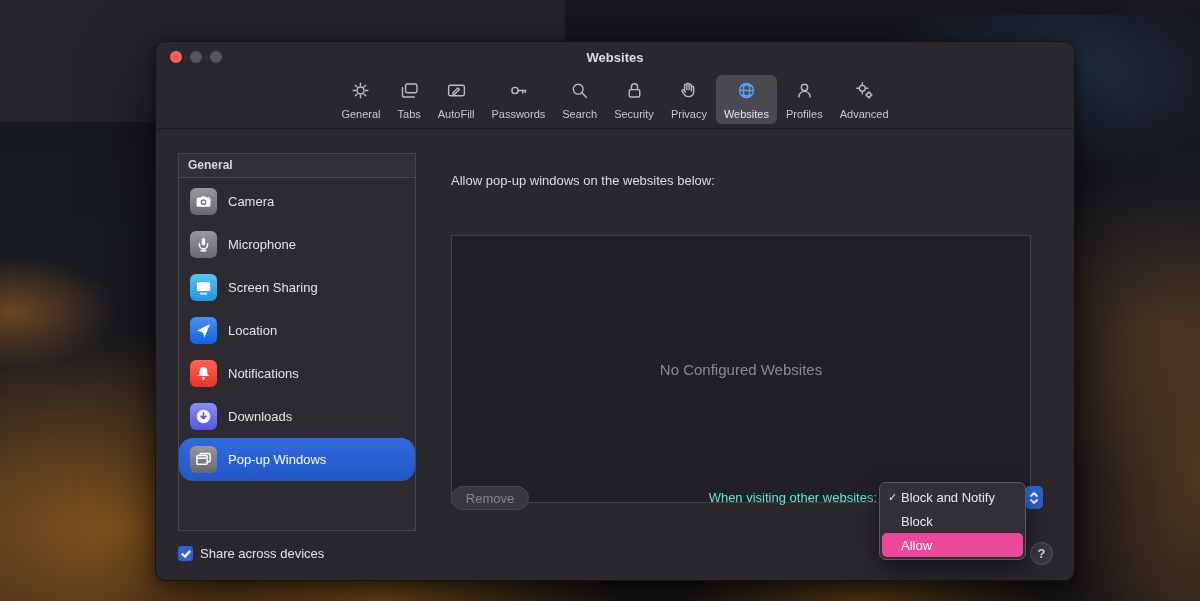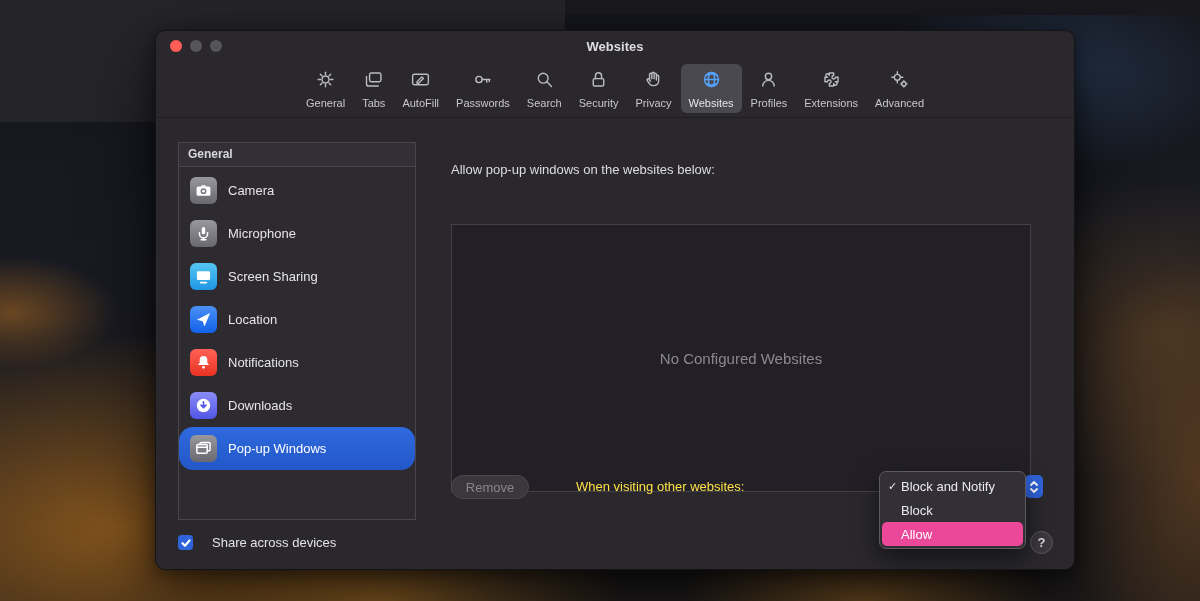--- a/index.html
+++ b/index.html
@@ -15,21 +15,21 @@
       radial-gradient(560px 280px at 10% 88%, rgba(218,132,30,.55), transparent 70%),
       radial-gradient(340px 170px at 32% 100%, rgba(235,155,45,.45), transparent 70%),
       radial-gradient(260px 110px at 72% 100%, rgba(225,145,40,.40), transparent 70%),
       radial-gradient(150px 80px at 1% 52%, rgba(205,125,35,.45), transparent 70%),
       radial-gradient(200px 320px at 100% 80%, rgba(200,120,40,.30), transparent 70%),
       linear-gradient(180deg,#15161c 0%,#181a22 38%,#1d1a1a 100%); }
   .bg-topstrip { position:absolute; left:0; top:0; width:100%; height:15px; background:#19181c; }
   .bg-topleft  { position:absolute; left:0; top:0; width:565px; height:122px; background:#252429; }
 
   
-  .window { position:absolute; left:155px; top:30px; width:920px; height:540px;
+  .window { position:absolute; left:155px; top:41px; width:920px; height:540px;
             background:#2a282d; border:1px solid #141316; border-radius:10px;
             box-shadow:0 28px 70px rgba(0,0,0,.62), 0 4px 18px rgba(0,0,0,.45);
             display:flex; flex-direction:column; overflow:hidden; }
 
   .titlebar { position:relative; height:30px; flex:0 0 auto;
               display:flex; align-items:center; justify-content:center; }
   .traffic { position:absolute; left:14px; top:9px; display:flex; gap:8px; }
   .dot { width:12px; height:12px; border-radius:50%; }
   .dot.red { background:#ff5d57; }
   .dot.gray { background:#56555a; }
@@ -74,41 +74,41 @@
   .allow-label { position:absolute; left:295px; top:44px; font-size:13px; color:#dedde1; }
   .listbox { position:absolute; left:295px; top:70px; width:580px; height:268px;
              background:#222026; border:1px solid #434046;
              display:flex; align-items:center; justify-content:center;margin-top:36px; }
   .empty-text { font-size:15px; color:#8b898f; }
   .remove-btn { position:absolute; left:295px; top:357px; width:78px; height:24px;
                 background:#3a373d; border:1px solid #4a474d; border-radius:12px;
                 font-size:13px; color:#88868c; display:flex; align-items:center;
                 justify-content:center; font-family:inherit; }
   .when-label { position:absolute; left:420px; top:361px; width:301px;
-                font-size:13px; color:#fde047; white-space:nowrap; }
+                text-align:right; font-size:13px; color:#5eead4; white-space:nowrap; }
 
   
   .popup-cap { position:absolute; left:869px; top:357px; width:18px; height:23px;
                background:#2f63da; border-radius:5px; z-index:4;
                display:flex; align-items:center; justify-content:center; }
   .popup-cap svg { width:10px; height:14px; stroke:#fff; stroke-width:1.8; fill:none;
                    stroke-linecap:round; stroke-linejoin:round; }
 
   
   .popup-menu { position:absolute; left:723px; top:353px; width:147px; z-index:5;
                 background:#323036; border:1px solid #5d5a61; border-radius:7px;
                 box-shadow:0 10px 26px rgba(0,0,0,.55); padding:2px; }
   .menu-item { height:24px; display:flex; align-items:center; gap:2px;
                padding:0 7px 0 4px; font-size:13px; color:#eae9ed; border-radius:5px; }
   .menu-check { width:13px; font-size:11px; text-align:center; }
   .menu-item.highlight { background:#ec4899; color:#ffffff; }
 
   
   .share { position:absolute; left:22px; top:417px; display:flex; align-items:center;
-           gap:19px; font-size:13px; color:#e3e2e6; }
+           gap:7px; font-size:13px; color:#e3e2e6; }
   .checkbox { width:15px; height:15px; border-radius:3.5px; background:#2f63da;
               display:flex; align-items:center; justify-content:center; }
   .checkbox svg { width:10px; height:10px; stroke:#fff; stroke-width:2.2; fill:none;
                   stroke-linecap:round; stroke-linejoin:round; }
   .help-btn { position:absolute; left:874px; top:413px; width:23px; height:23px;
               border-radius:50%; background:#3b383f; border:1px solid #5b585e;
               color:#d7d6db; font-size:13px; font-weight:bold;
               display:flex; align-items:center; justify-content:center; }
 </style>
 </head>
@@ -205,26 +205,20 @@
       </div>
 
       <div class="tb-item">
         <span><svg viewBox="0 0 24 24">
               <circle cx="12" cy="8.5" r="3.6"></circle>
               <path d="M5.5 19.5 a6.5 6.5 0 0 1 13 0"></path>
             </svg></span>
         <span class="tb-label">Profiles</span>
       </div>
 
-      <div class="tb-item">
-        <span><svg viewBox="0 0 24 24">
-              <path d="M9.5 4.5 h5 v3 a2 2 0 1 0 2 2 h3 v5 h-3 a2 2 0 1 1 -2 2 v3 h-5 v-3 a2 2 0 1 0 -2 -2 h-3 v-5 h3 a2 2 0 1 1 2 -2 z"></path>
-            </svg></span>
-        <span class="tb-label">Extensions</span>
-      </div>
 
       <div class="tb-item">
         <span><svg viewBox="0 0 24 24">
               <circle cx="9.5" cy="9.5" r="3.4"></circle>
               <line x1="9.5" y1="3.2" x2="9.5" y2="5.4"></line>
               <line x1="9.5" y1="13.6" x2="9.5" y2="15.8"></line>
               <line x1="3.2" y1="9.5" x2="5.4" y2="9.5"></line>
               <line x1="13.6" y1="9.5" x2="15.8" y2="9.5"></line>
               <circle cx="17" cy="17" r="2.4"></circle>
               <line x1="17" y1="13.4" x2="17" y2="14.6"></line>

